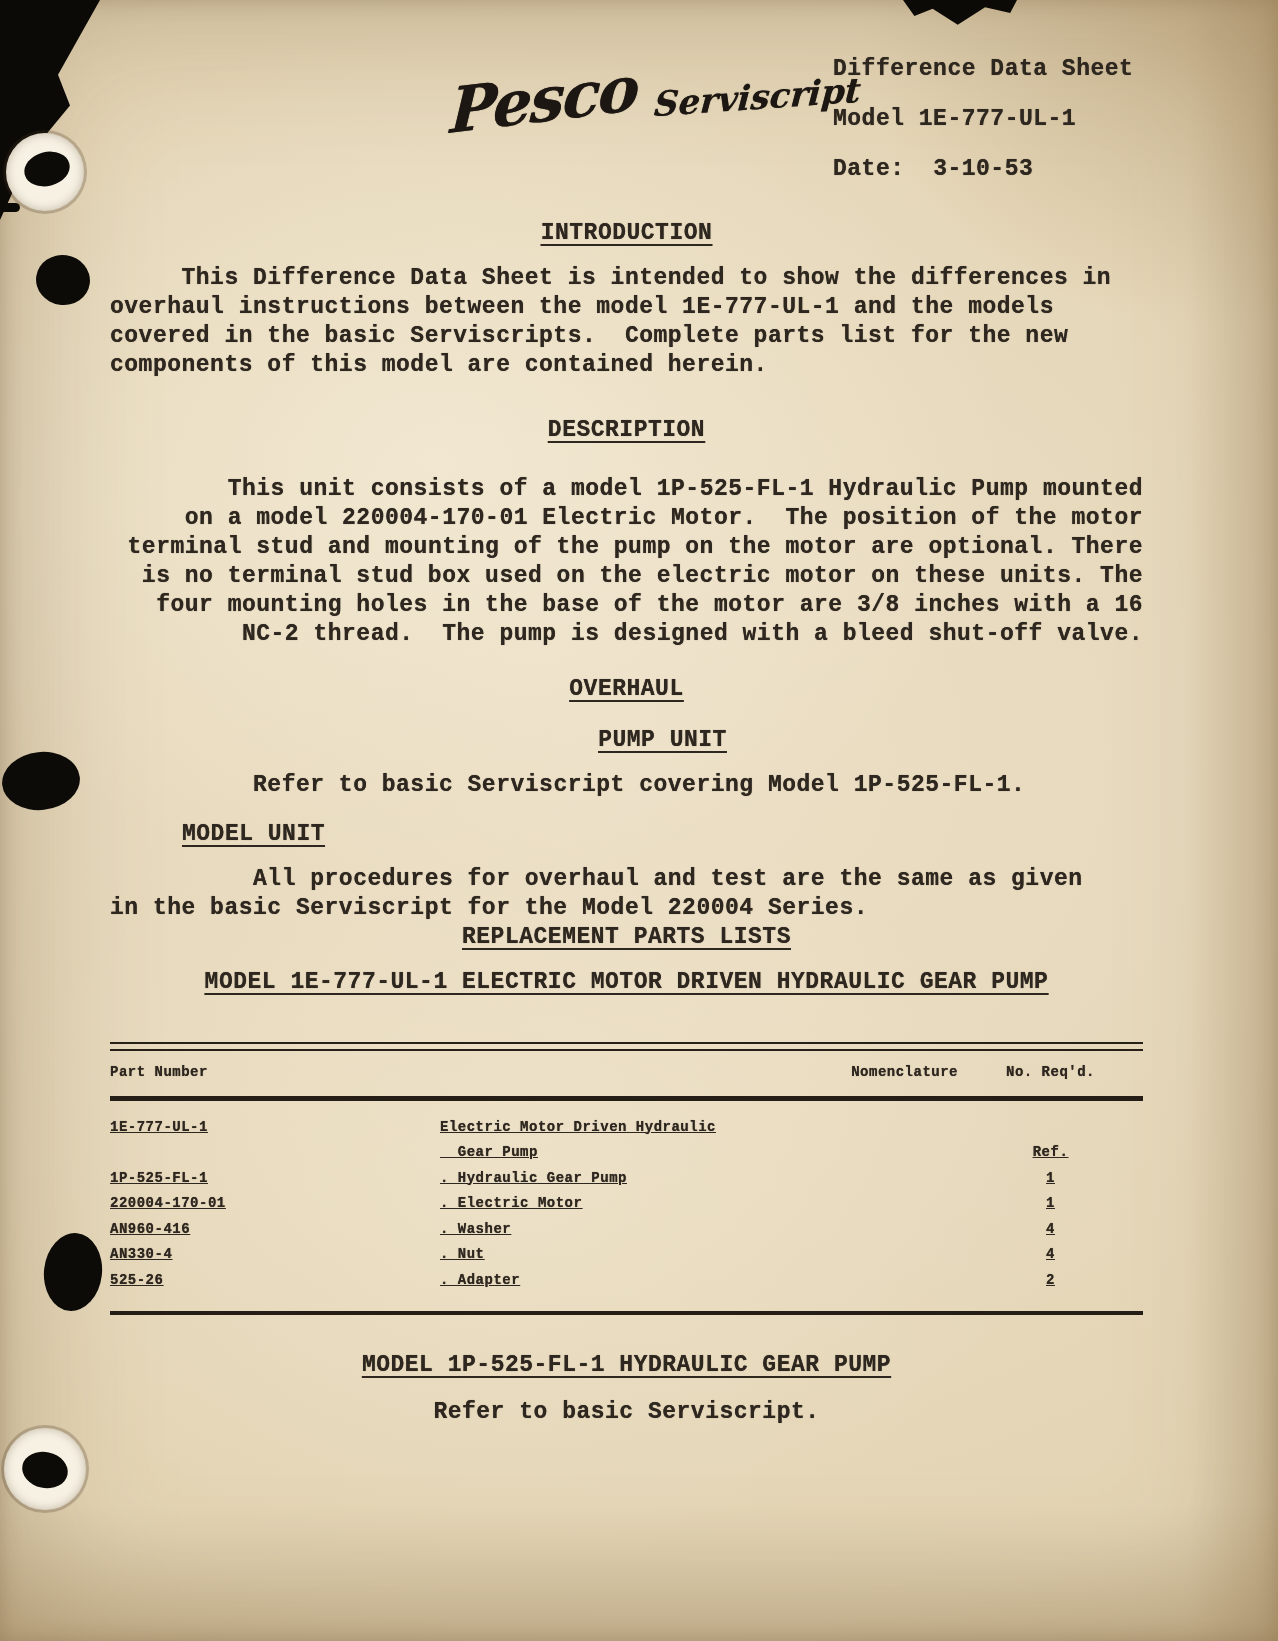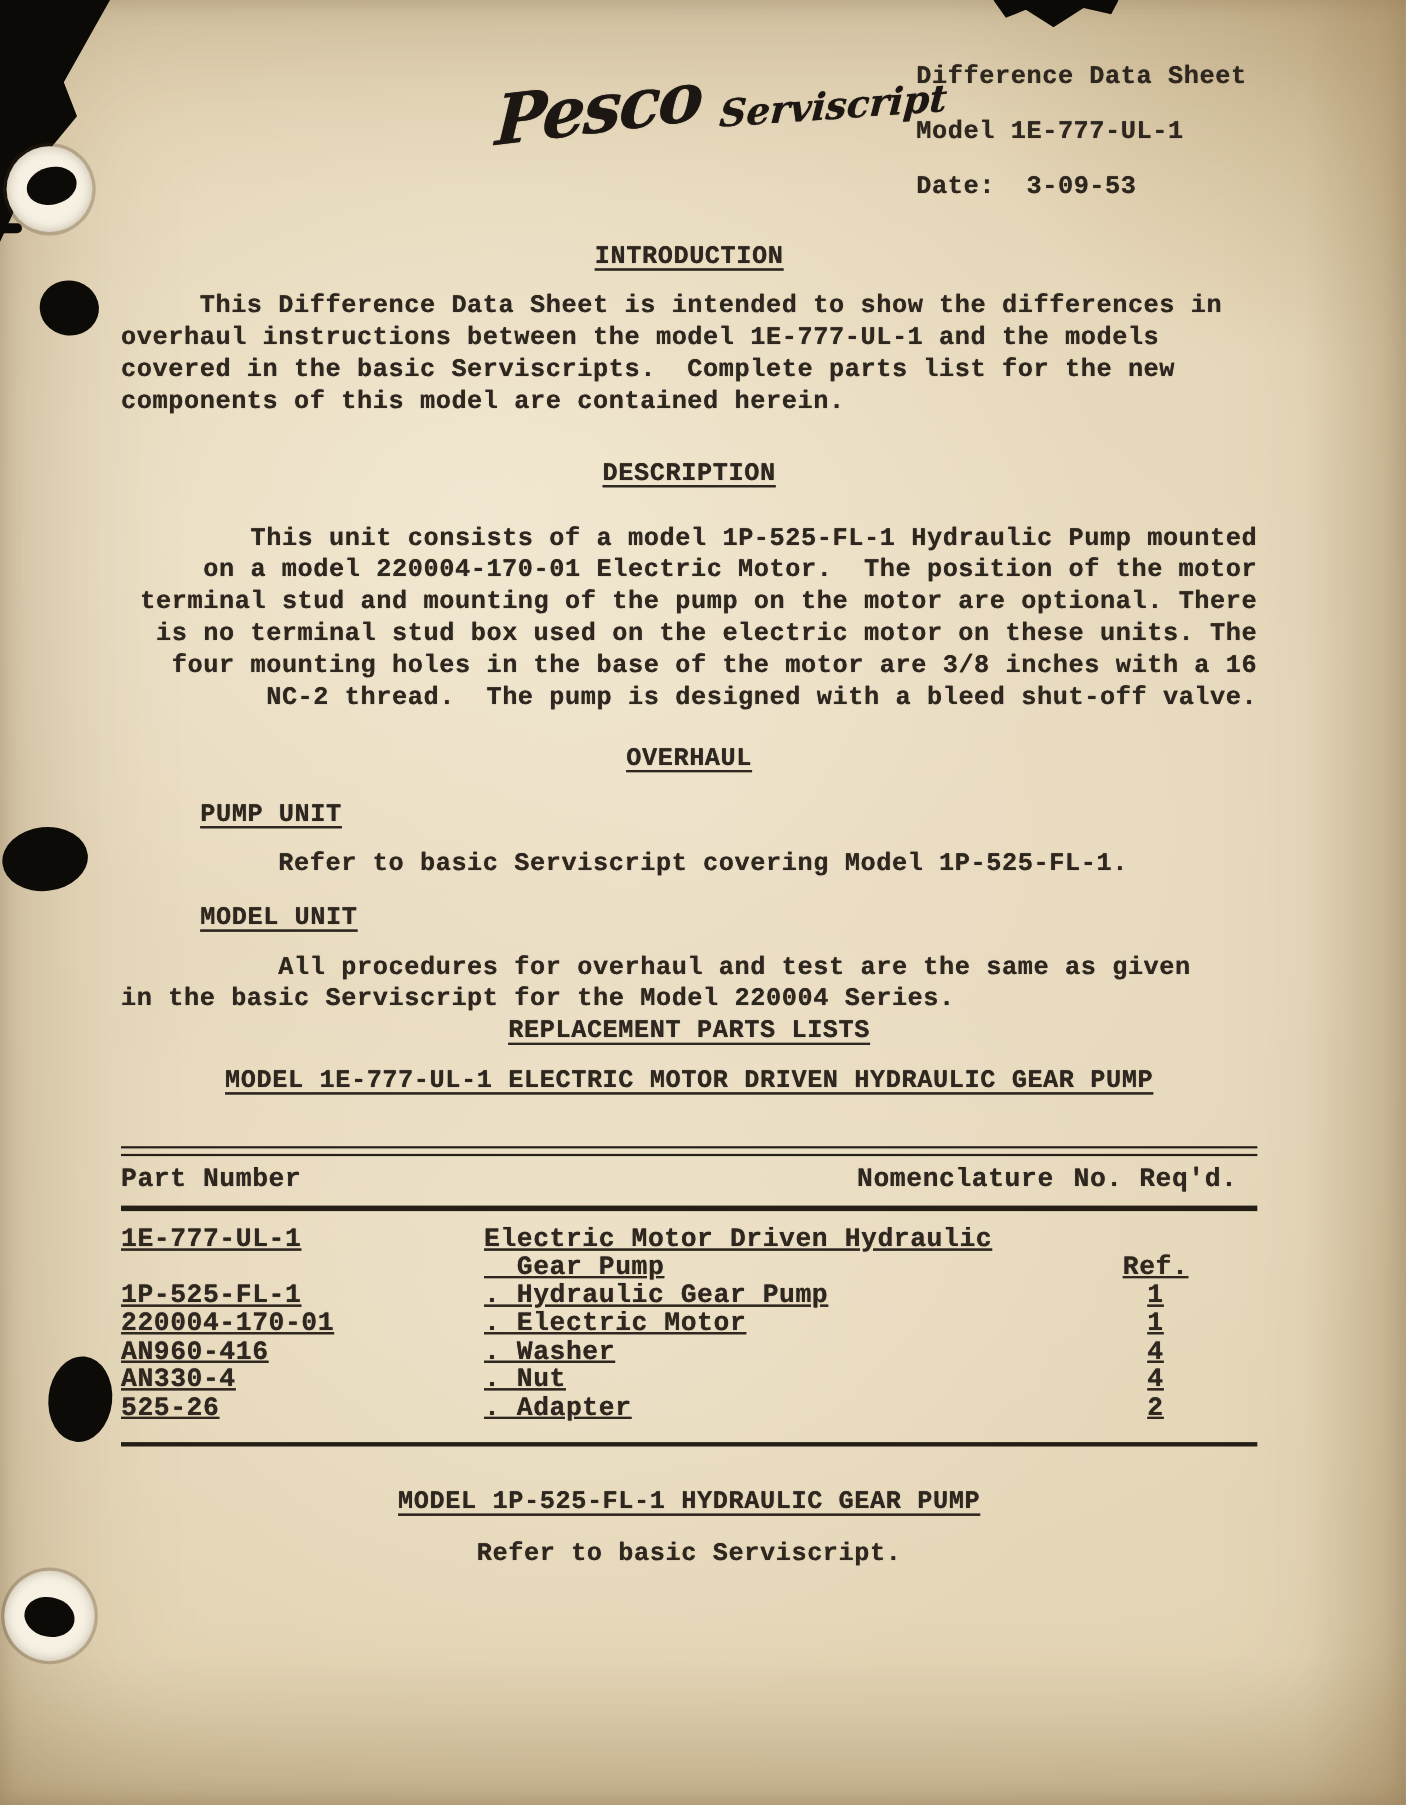--- a/index.html
+++ b/index.html
@@ -55,28 +55,28 @@
   .logo-script{display:inline-block;font-family:"DejaVu Serif",serif;font-style:italic;
     font-weight:700;font-size:34px;margin-left:16px;transform:rotate(-4deg) skewX(-8deg);vertical-align:12px;letter-spacing:0;}
   .h-center{text-align:center;text-decoration:underline;text-underline-offset:5px;text-decoration-thickness:2px;}
   .h-left{text-decoration:underline;text-underline-offset:5px;text-decoration-thickness:2px;margin-left:72px;}
   .para{white-space:pre-wrap;}
   .mt-intro-h{margin-top:46px;}
   .mt-intro-p{margin-top:16px;}
   .mt-desc-h{margin-top:36px;}
   .mt-desc-p{margin-top:30px;text-align:right;}
   .mt-over-h{margin-top:26px;}
-  .mt-pump-h{margin-top:22px;}
+  .mt-pump-h{margin-top:22px;text-align:center;}
   .mt-pump-p{margin-top:16px;}
   .mt-motor-h{margin-top:20px;}
   .mt-motor-p{margin-top:16px;}
   .mt-repl-h{}
   .mt-repl-s{margin-top:16px;}
   
-  .ptable{margin-top:45px;font-size:24px;line-height:25.5px;}
+  .ptable{margin-top:45px;font-size:14px;line-height:25.5px;}
   .rule-double{height:5px;border-top:2px solid #262019;border-bottom:2px solid #262019;}
   .rule-thick{height:0;border-bottom:5px solid #241e17;}
   .rule-bottom{height:0;border-bottom:4px solid #241e17;margin-top:18px;}
   .pt-grid{display:grid;grid-template-columns:330px 1fr 185px;}
   .pt-head{padding:9px 0 10px 0;}
   .pt-head .pt-nom{padding-left:95px;text-align:right;}
   .pt-rows{margin-top:14px;text-decoration:underline;}
   .pt-part,.pt-nom{white-space:pre;text-align:left;}
   .pt-qty{text-align:center;white-space:pre;}
   .mt-foot-h{margin-top:36px;}
@@ -105,21 +105,21 @@
 
   <div id="content">
 
     <div class="hdr">
       <div class="logo">
         <span class="logo-pesco">Pesco</span><span class="logo-script">Serviscript</span>
       </div>
       <div class="hdr-right">
         <span class="line">Difference Data Sheet</span>
         <span class="line">Model 1E-777-UL-1</span>
-        <span class="line"><span>Date:</span>&nbsp;&nbsp;<span>3-09-53</span></span>
+        <span class="line"><span>Date:</span>&nbsp;&nbsp;<span>3-10-53</span></span>
       </div>
     </div>
 
     <div class="h-center mt-intro-h">INTRODUCTION</div>
     <div class="para mt-intro-p">     This Difference Data Sheet is intended to show the differences in
 overhaul instructions between the model 1E-777-UL-1 and the models
 covered in the basic Serviscripts.  Complete parts list for the new
 components of this model are contained herein.</div>
 
     <div class="h-center mt-desc-h">DESCRIPTION</div>

